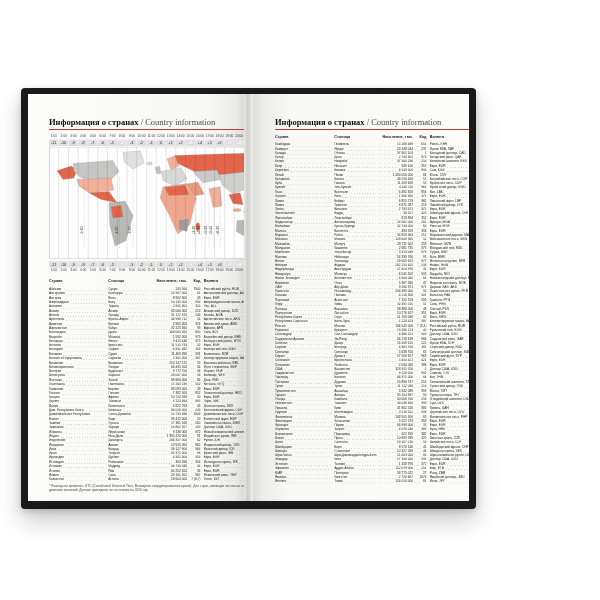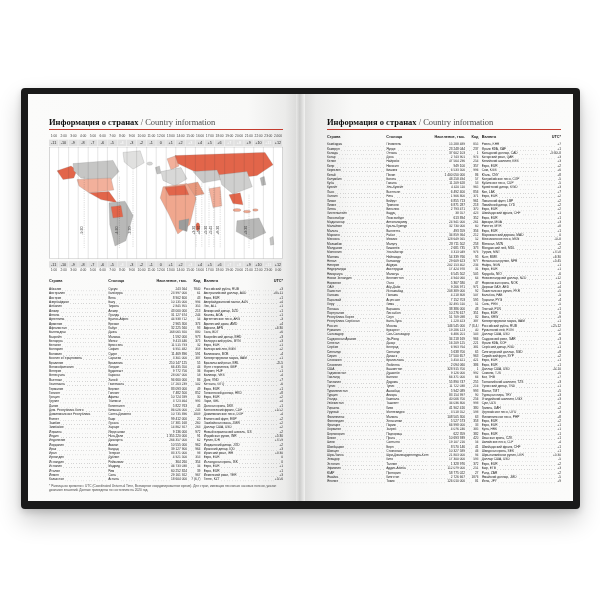--- a/index.html
+++ b/index.html
@@ -1,19 +1,19 @@
 <!DOCTYPE html>
 <html><head>
 <meta charset="utf-8">
 <style>
   html,body{margin:0;padding:0;background:#ffffff;}
   body{width:600px;height:600px;position:relative;overflow:hidden;
        font-family:"Liberation Sans",sans-serif;}
   .scene{position:absolute;inset:0;}
-  .book{position:absolute;left:21px;top:88px;width:559px;height:421px;
+  .book{position:absolute;left:21px;top:88px;width:455px;height:421px;
         background:#1a1a1a;border-radius:4px;
         box-shadow:0 12px 24px rgba(0,0,0,0.20),0 3px 7px rgba(0,0,0,0.16);}
   .pages{position:absolute;left:7px;top:6px;right:7px;bottom:8px;display:flex;}
   .page{position:relative;height:100%;overflow:hidden;}
   .page.left{flex:1;background:linear-gradient(90deg,#fbfbfa 0%,#f9f9f8 82%,#ebebea 96%,#dcdcdb 100%);}
   .page.right{flex:1;background:linear-gradient(270deg,#fbfbfa 0%,#f9f9f8 82%,#ebebea 96%,#dcdcdb 100%);}
   .spine{width:9px;background:linear-gradient(90deg,#e9e9e8,#cccccb 42%,#d7d7d6 58%,#f2f2f1);}
   .content{position:absolute;top:24px;}
   .page.left .content{left:21px;width:234px;}
   .page.right .content{left:22px;width:234px;}

